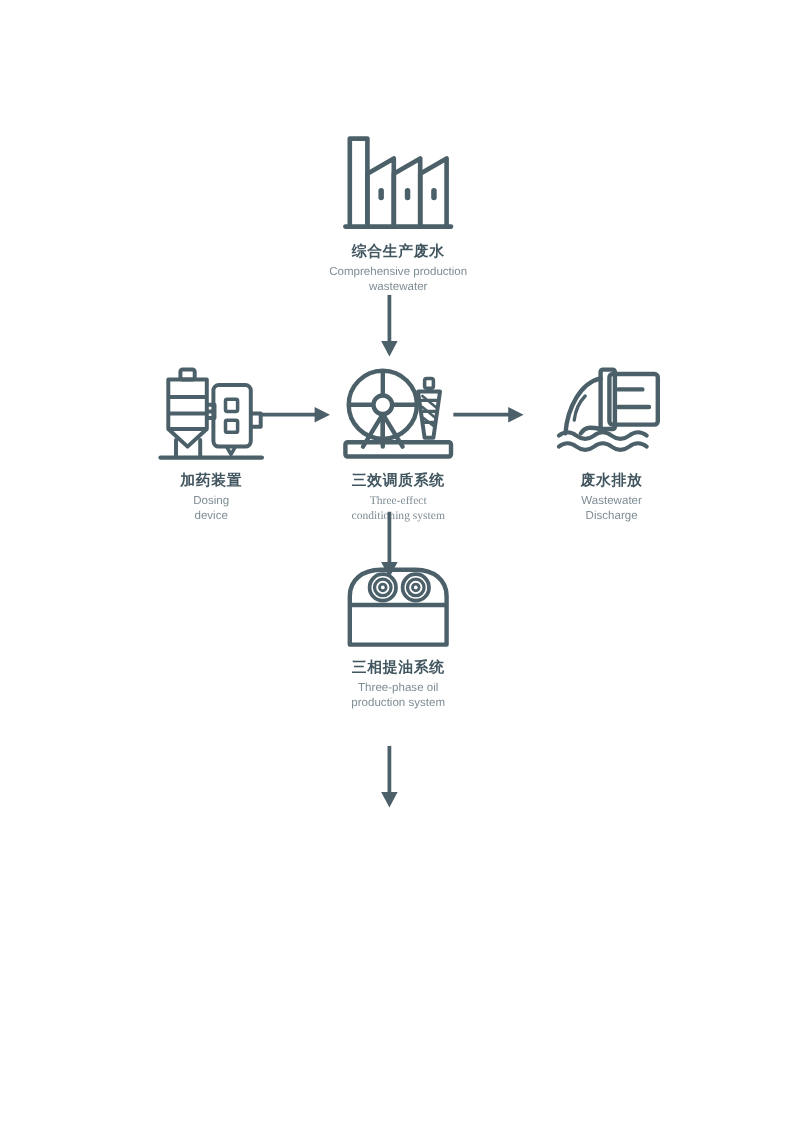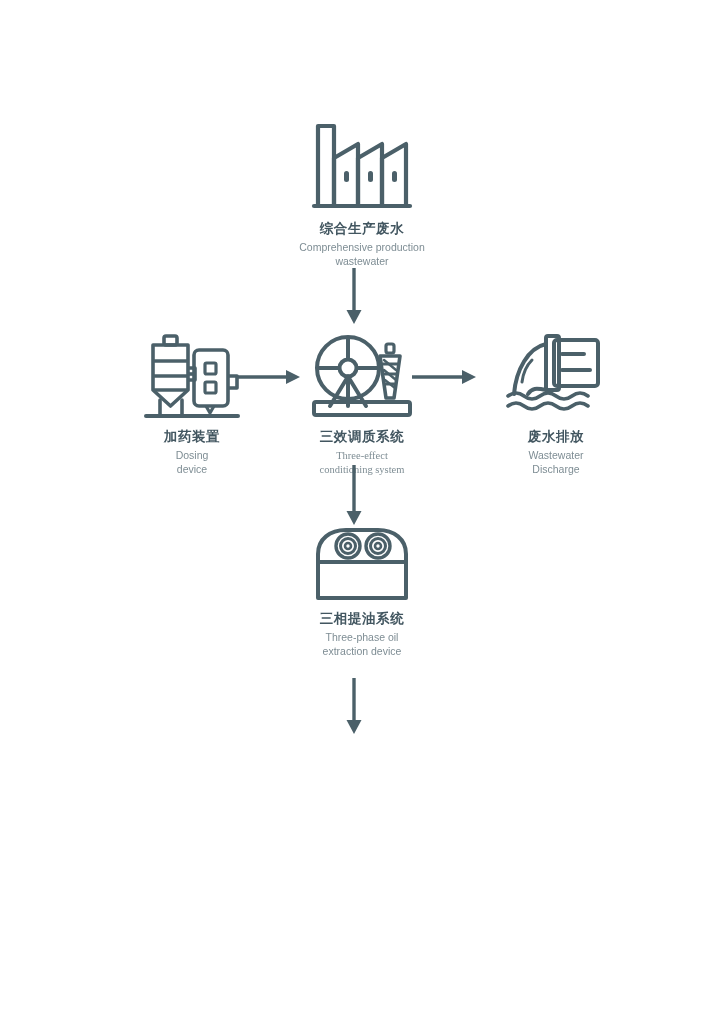--- a/index.html
+++ b/index.html
@@ -53,21 +53,21 @@
     line-height: 1.33;
     margin-top: 3px;
     max-width: 180px;
   }
 
   
   #node-wastewater-source { left: 262px; top: 118px; }
   #node-dosing-device     { left:  92px; top: 330px; }
   #node-conditioning      { left: 262px; top: 330px; font-family: Liberation Serif, serif; }
   #node-discharge         { left: 456px; top: 330px; }
-  #node-oil-extraction    { left: 262px; top: 524px; }
+  #node-oil-extraction    { left: 262px; top: 512px; }
   #node-palm-oil          { left: 262px; top: 735px; }
 
   
   .arrow {
     position: absolute;
     line-height: 0;
   }
   #arrow-source-to-conditioning { left: 345px; top: 268px; }
   #arrow-dosing-to-conditioning { left: 236px; top: 368px; }
   #arrow-conditioning-to-discharge { left: 412px; top: 368px; }
@@ -200,21 +200,21 @@
         <circle cx="38" cy="22" r="7.5" stroke="#4b6069" stroke-width="3"></circle>
         <circle cx="38" cy="22" r="3" stroke="#4b6069" stroke-width="2.6"></circle>
         <circle cx="68" cy="22" r="12" stroke="#4b6069" stroke-width="3.4"></circle>
         <circle cx="68" cy="22" r="7.5" stroke="#4b6069" stroke-width="3"></circle>
         <circle cx="68" cy="22" r="3" stroke="#4b6069" stroke-width="2.6"></circle>
       </svg>
     </span>
     <div class="label-cn">三相提油系统</div>
     <div class="label-en">
       <div>Three-phase oil</div>
-      <div>extraction device</div>
+      <div>production system</div>
     </div>
   </div>
 
 
   <div class="arrow" id="arrow-source-to-conditioning">
     <svg width="18" height="58" viewBox="0 0 18 58" fill="none" xmlns="http://www.w3.org/2000/svg">
       <path d="M9 0 V44" stroke="#4b6069" stroke-width="3.4"></path>
       <path d="M1.5 42 L9 56 L16.5 42 Z" fill="#4b6069"></path>
     </svg>
   </div>

